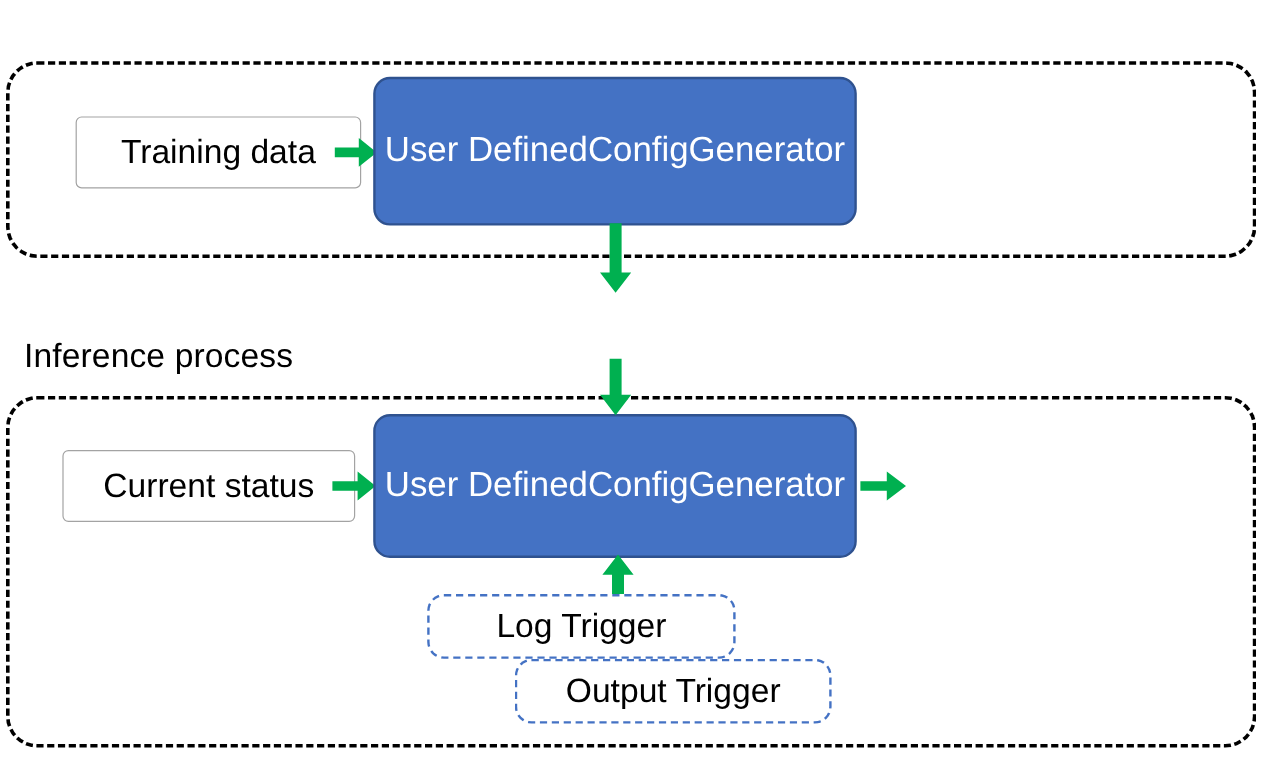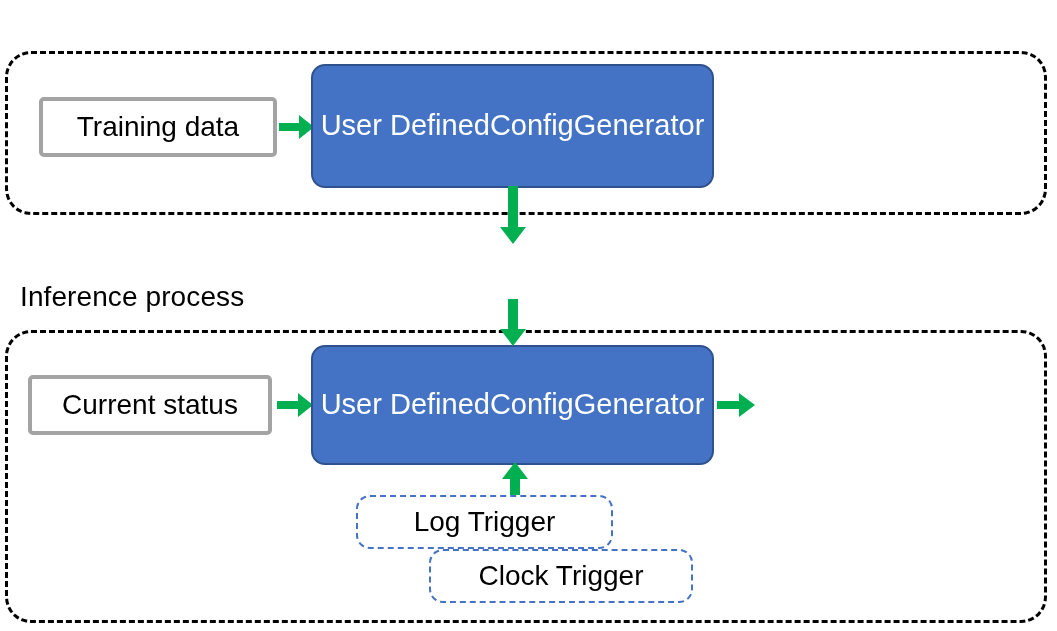--- a/index.html
+++ b/index.html
@@ -37,24 +37,25 @@
     position: absolute;
     box-sizing: border-box;
     display: flex;
     align-items: center;
     justify-content: center;
     text-align: center;
     line-height: 1.15;
   }
   .node-white {
     background: #ffffff;
-    border: 4px solid #a3a3a3;
+    border: 1px solid #a3a3a3;
     border-radius: 5px;
     color: #000000;
     font-size: 28px;
+    margin-left: 24px;
   }
   .node-blue {
     background: #4472C4;
     border: 2px solid #2F528F;
     border-radius: 14px;
     color: #ffffff;
     font-size: 29px;
     flex-direction: row;
   }
   .node-blue .line {
@@ -141,16 +142,16 @@
     <svg width="30" height="38" viewBox="0 0 30 38">
       <path d="M15 0 L28 17 L20 17 L20 37 L10 37 L10 17 L2 17 Z" fill="#00B050"></path>
     </svg>
   </div>
 
   <div class="node node-dashed" style="left:356px; top:495px; width:257px; height:54px; z-index:2;">
     <span>Log Trigger</span>
   </div>
 
   <div class="node node-dashed" style="left:429px; top:549px; width:264px; height:54px; z-index:3;">
-    <span>Clock Trigger</span>
+    <span>Output Trigger</span>
   </div>
 
 </div>
 
 </body></html>

